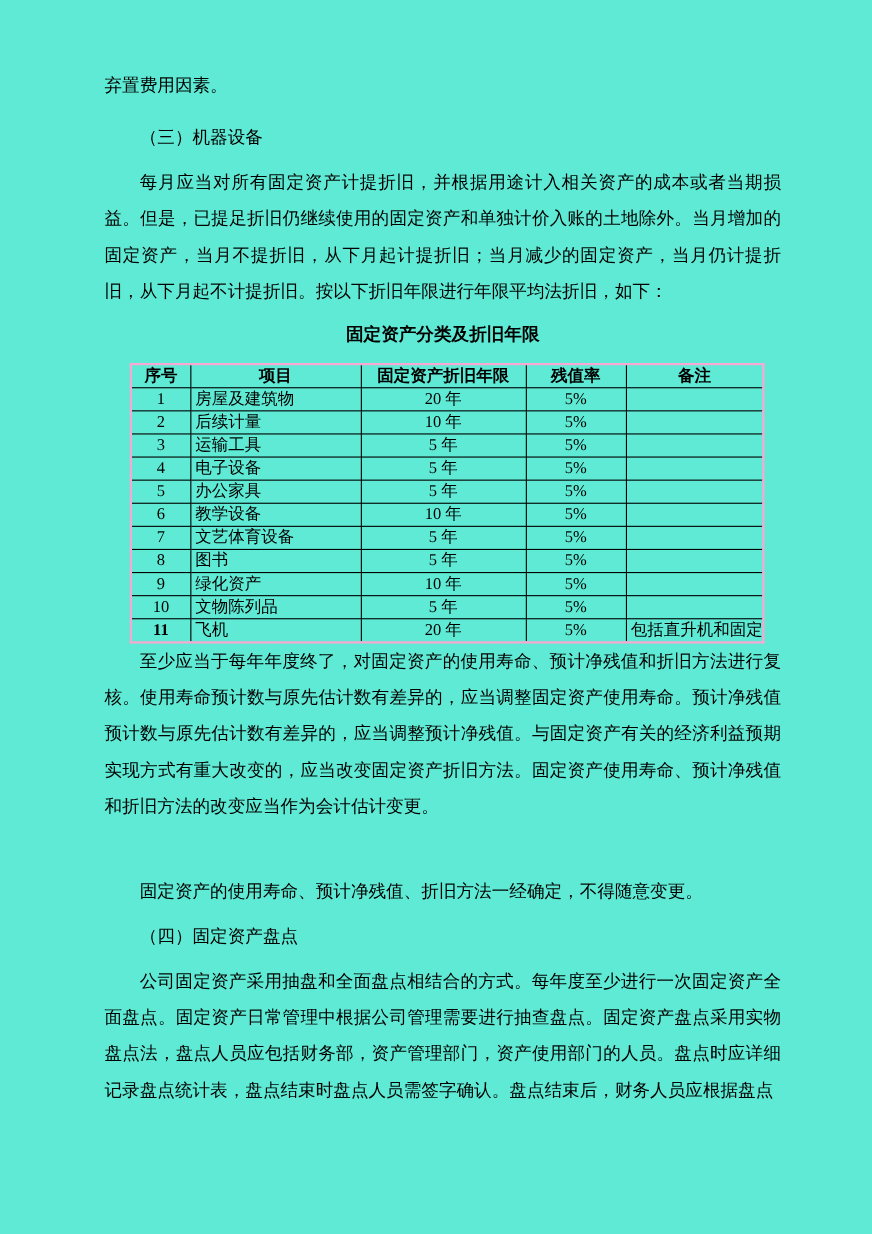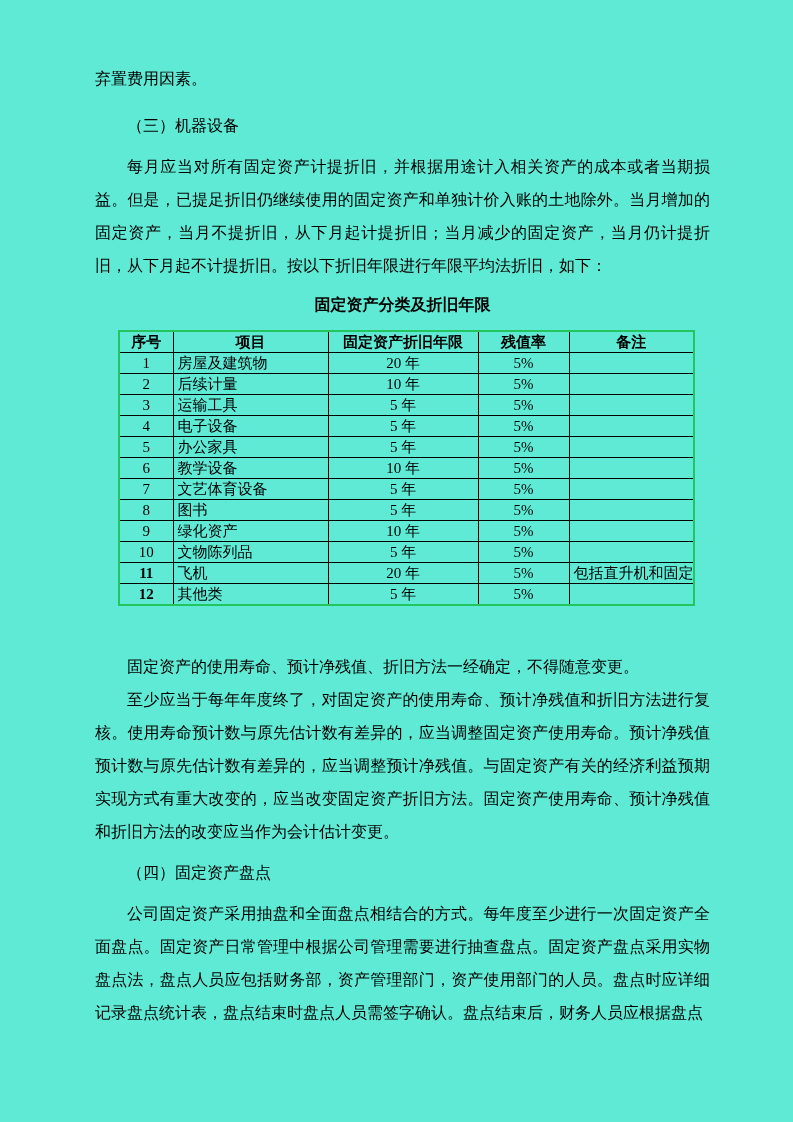--- a/index.html
+++ b/index.html
@@ -44,21 +44,21 @@
     font-weight: bold;
     text-align: center;
     line-height: 33px;
     margin: 6px 0 9px 0;
   }
   table.dep-table {
     border-collapse: collapse;
     table-layout: fixed;
     width: 575px;
     margin-left: 23px;
-    border: 2px solid #22c55e;
+    border: 2px solid #f9a8d4;
   }
   table.dep-table th,
   table.dep-table td {
     border: 1px solid #000;
     padding: 0 4px;
     height: 20px;
     font-size: 15px;
     line-height: 20px;
     overflow: hidden;
     white-space: nowrap;
@@ -177,31 +177,24 @@
           <td class="col-rate">5%</td>
           <td class="col-note"></td>
         </tr>
         <tr>
           <td class="col-no bold-no">11</td>
           <td class="col-item">飞机</td>
           <td class="col-years">20 年</td>
           <td class="col-rate">5%</td>
           <td class="col-note">包括直升机和固定翼飞机</td>
         </tr>
-        <tr>
-          <td class="col-no bold-no">12</td>
-          <td class="col-item">其他类</td>
-          <td class="col-years">5 年</td>
-          <td class="col-rate">5%</td>
-          <td class="col-note"></td>
-        </tr>
       </tbody>
   </table>
 
+  <p class="para indent">至少应当于每年年度终了，对固定资产的使用寿命、预计净残值和折旧方法进行复核。使用寿命预计数与原先估计数有差异的，应当调整固定资产使用寿命。预计净残值预计数与原先估计数有差异的，应当调整预计净残值。与固定资产有关的经济利益预期实现方式有重大改变的，应当改变固定资产折旧方法。固定资产使用寿命、预计净残值和折旧方法的改变应当作为会计估计变更。</p>
+
   <p class="para indent gap-after-table">固定资产的使用寿命、预计净残值、折旧方法一经确定，不得随意变更。</p>
 
-  <p class="para indent">至少应当于每年年度终了，对固定资产的使用寿命、预计净残值和折旧方法进行复核。使用寿命预计数与原先估计数有差异的，应当调整固定资产使用寿命。预计净残值预计数与原先估计数有差异的，应当调整预计净残值。与固定资产有关的经济利益预期实现方式有重大改变的，应当改变固定资产折旧方法。固定资产使用寿命、预计净残值和折旧方法的改变应当作为会计估计变更。</p>
-
   <p class="section-heading gap-before-h4">（四）固定资产盘点</p>
 
   <p class="para indent">公司固定资产采用抽盘和全面盘点相结合的方式。每年度至少进行一次固定资产全面盘点。固定资产日常管理中根据公司管理需要进行抽查盘点。固定资产盘点采用实物盘点法，盘点人员应包括财务部，资产管理部门，资产使用部门的人员。盘点时应详细记录盘点统计表，盘点结束时盘点人员需签字确认。盘点结束后，财务人员应根据盘点</p>
 
 </div>
 
 </body></html>

